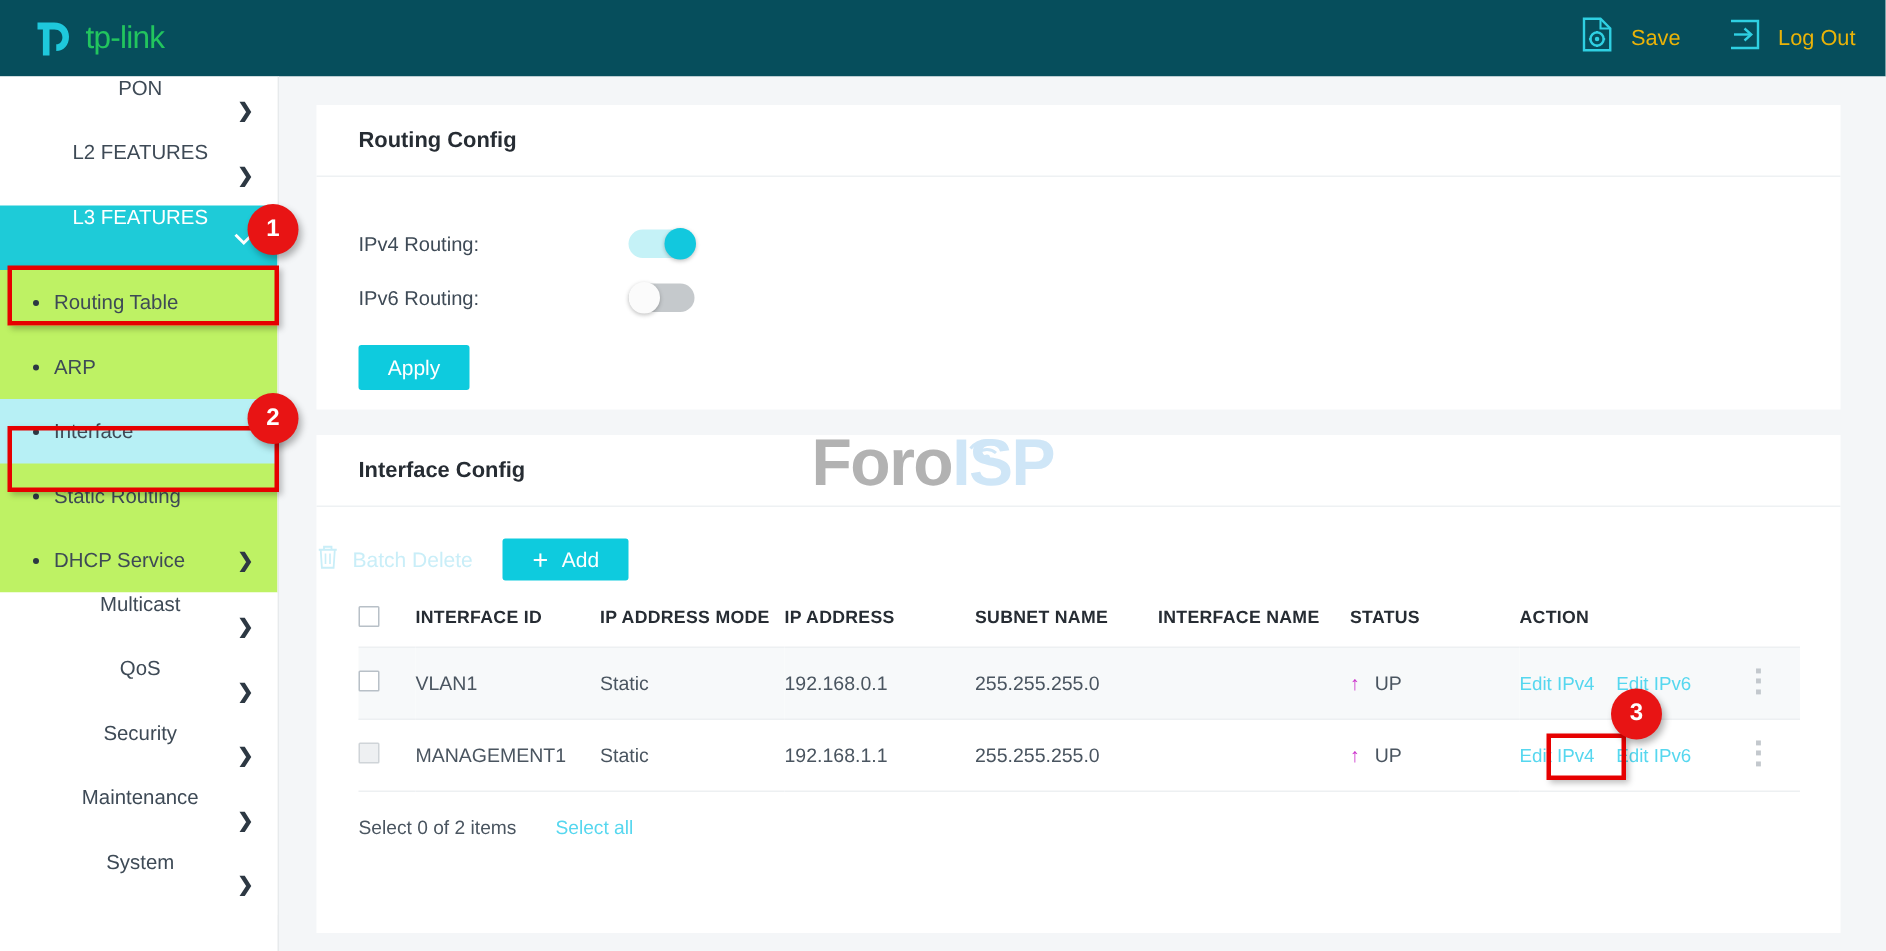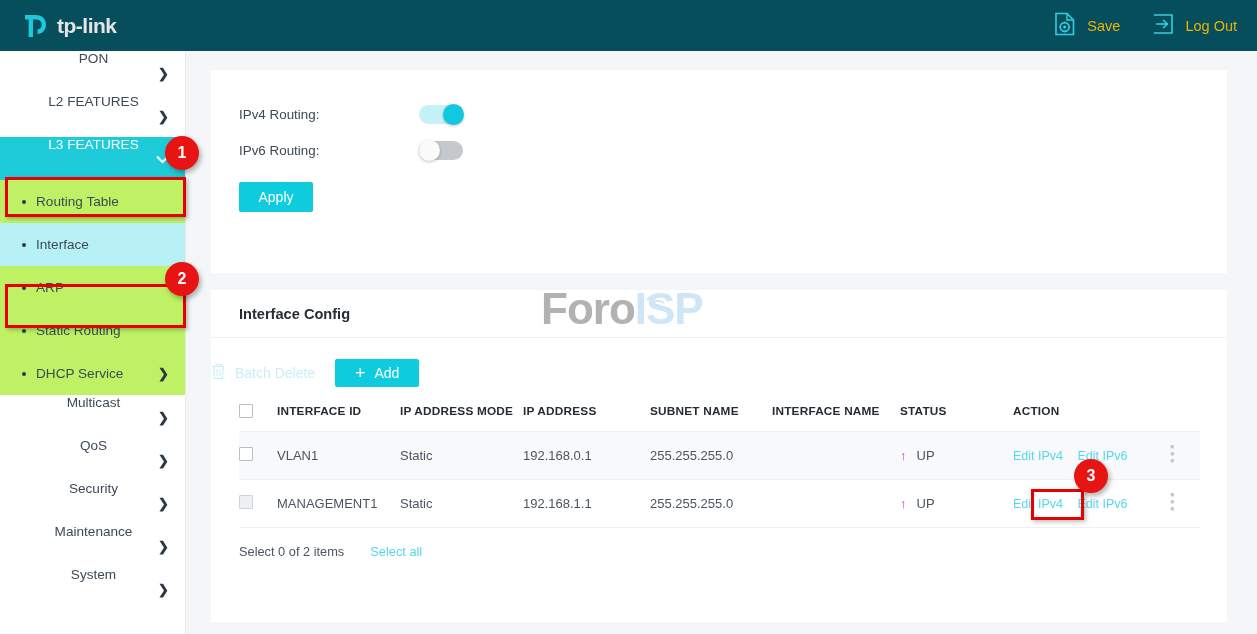--- a/index.html
+++ b/index.html
@@ -12,21 +12,21 @@
 
   
   .topbar {
     position: absolute; top: 0; left: 0;
     width: 1257px; height: 51px;
     background: #064e5c;
     display: flex; align-items: center;
   }
   .logo-wrap { display: flex; align-items: center; margin-left: 22px; }
   .logo-mark { width: 30px; height: 30px; position: relative; }
-  .logo-text { color: #e5e5e5; font-size: 21px; letter-spacing: -0.5px; margin-left: 5px; font-weight: 700; }
+  .logo-text { color: #22c55e; font-size: 21px; letter-spacing: -0.5px; margin-left: 5px; font-weight: 400; }
   .topbar-right { margin-left: auto; display: flex; align-items: center; margin-right: 20px; }
   .tb-item { display: flex; align-items: center; margin-left: 32px; cursor: pointer; }
   .tb-item .lbl { color: #eab308; font-size: 14.5px; margin-left: 11px; }
 
   
   .sidebar {
     position: absolute; top: 51px; left: 0;
     width: 186px; height: 583px;
     background: #ffffff;
     border-right: 1px solid #e7eaec;
@@ -257,30 +257,30 @@
             <path d="M1 1.5 L6.5 7 L12 1.5" fill="none" stroke="#ffffff" stroke-width="2"></path>
           </svg>
       </span>
     </div>
   </div>
   <div class="submenu">
     <div class="sub-item">
       <span class="dot"></span>
       <span>Routing Table</span>
     </div>
+    <div class="sub-item">
+      <span class="dot"></span>
+      <span>ARP</span>
+    </div>
     <div class="sub-item sel">
       <span class="dot"></span>
       <span>Interface</span>
     </div>
     <div class="sub-item">
       <span class="dot"></span>
-      <span>ARP</span>
-    </div>
-    <div class="sub-item">
-      <span class="dot"></span>
       <span>Static Routing</span>
     </div>
     <div class="sub-item">
       <span class="dot"></span>
       <span>DHCP Service</span>
       <span class="chev">❯</span>
     </div>
   </div>
   <div class="nav-bottom">
     <div class="nav-item">
@@ -302,20 +302,23 @@
     <div class="nav-item">
       <span>System</span>
       <span class="chev">❯</span>
     </div>
   </div>
 </div>
 
 <div class="main">
 
   <div class="panel panel1">
+    <div class="panel-head">
+      <span class="panel-title">Routing Config</span>
+    </div>
     <div class="panel1-body">
       <div class="form-row">
         <span class="form-label">IPv4 Routing:</span>
         <span class="switch on">
             <span class="knob"></span>
           </span>
       </div>
       <div class="form-row">
         <span class="form-label">IPv6 Routing:</span>
         <span class="switch off">

